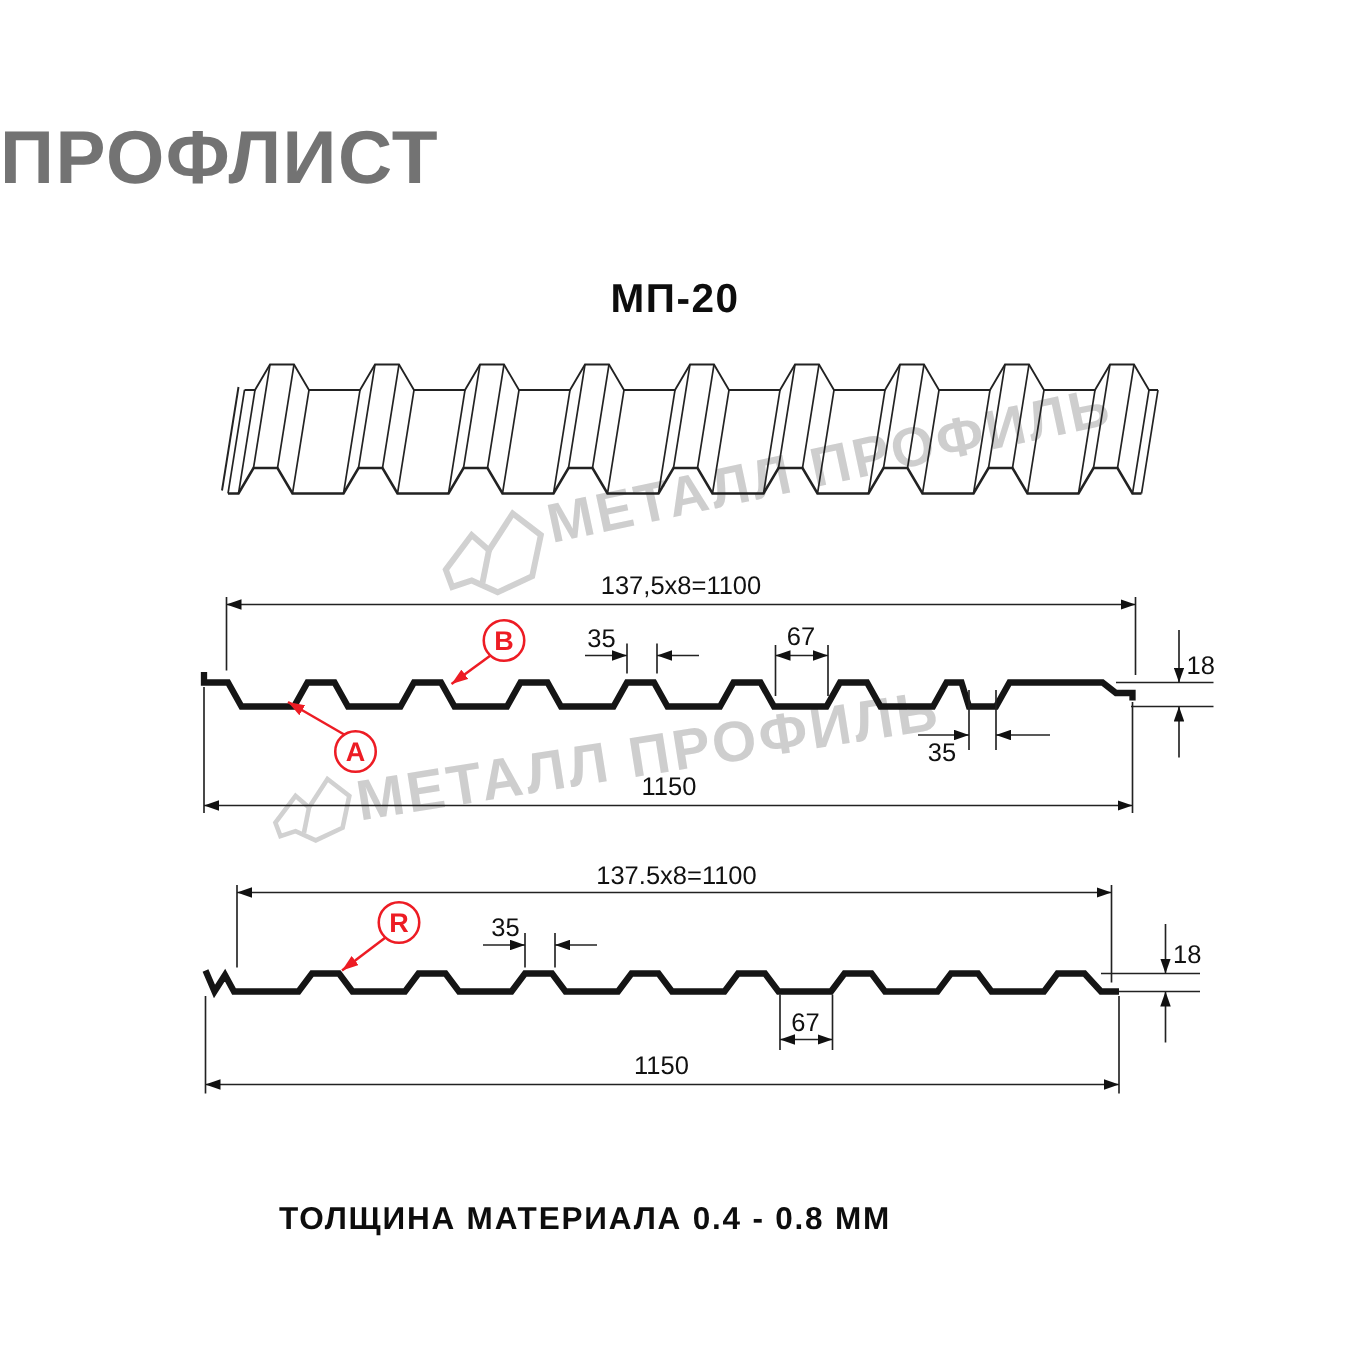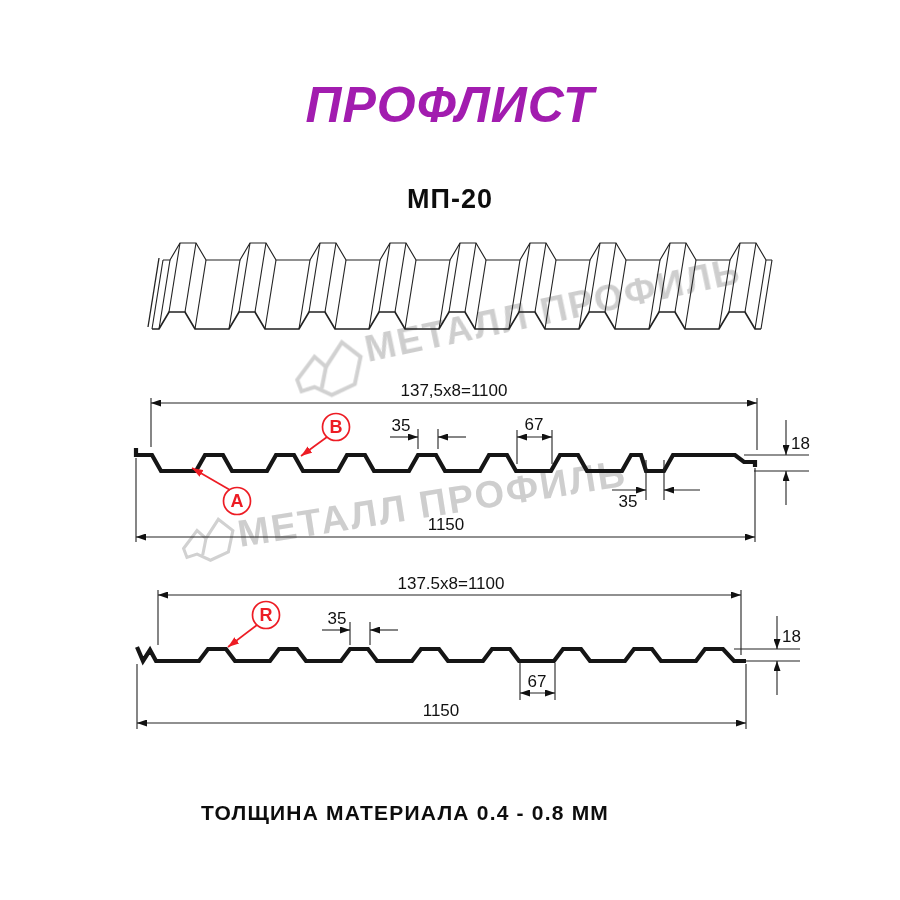--- a/index.html
+++ b/index.html
@@ -1,22 +1,22 @@
 <!DOCTYPE html>
 <html><head>
 <meta charset="utf-8">
 <style>
   html,body{margin:0;padding:0;background:#fff;}
   .page{position:relative;width:900px;height:900px;background:#fff;overflow:hidden;
         font-family:"Liberation Sans",sans-serif;color:#111;}
-  .title{position:absolute;top:76px;left:0;width:900px;text-align:center;
-         font-size:50px;font-weight:700;letter-spacing:1px;color:#a21caf;font-style:italic;}
+  .title{position:absolute;top:76px;left:0;width:900px;text-align:left;
+         font-size:50px;font-weight:700;letter-spacing:1px;color:#737373;}
   .subtitle{position:absolute;top:136px;left:0;width:900px;text-align:center;
          font-size:27px;font-weight:600;letter-spacing:1px;color:#0d0d0d;margin-top:48px;}
-  .footer{position:absolute;top:801px;left:15px;width:780px;text-align:center;
+  .footer{position:absolute;top:801px;left:0;width:780px;text-align:center;
          font-size:21px;font-weight:700;letter-spacing:1.2px;color:#0d0d0d;}
   svg.canvas{position:absolute;left:0;top:0;}
   .thin{stroke:#222;stroke-width:1.1;fill:none;}
   .thick{stroke:#151515;stroke-width:4.2;fill:none;stroke-linejoin:miter;}
   .dim{font-size:17px;fill:#111;}
   .red{stroke:#ed1c24;stroke-width:1.7;fill:none;}
   .lbl{font-size:18px;font-weight:700;fill:#ed1c24;text-anchor:middle;}
   .wm-text{font-weight:700;fill:#c6c6c6;letter-spacing:2px;}
   .wm-logo{stroke:#c9c9c9;stroke-width:5.5;fill:none;stroke-linejoin:miter;}
 </style>

